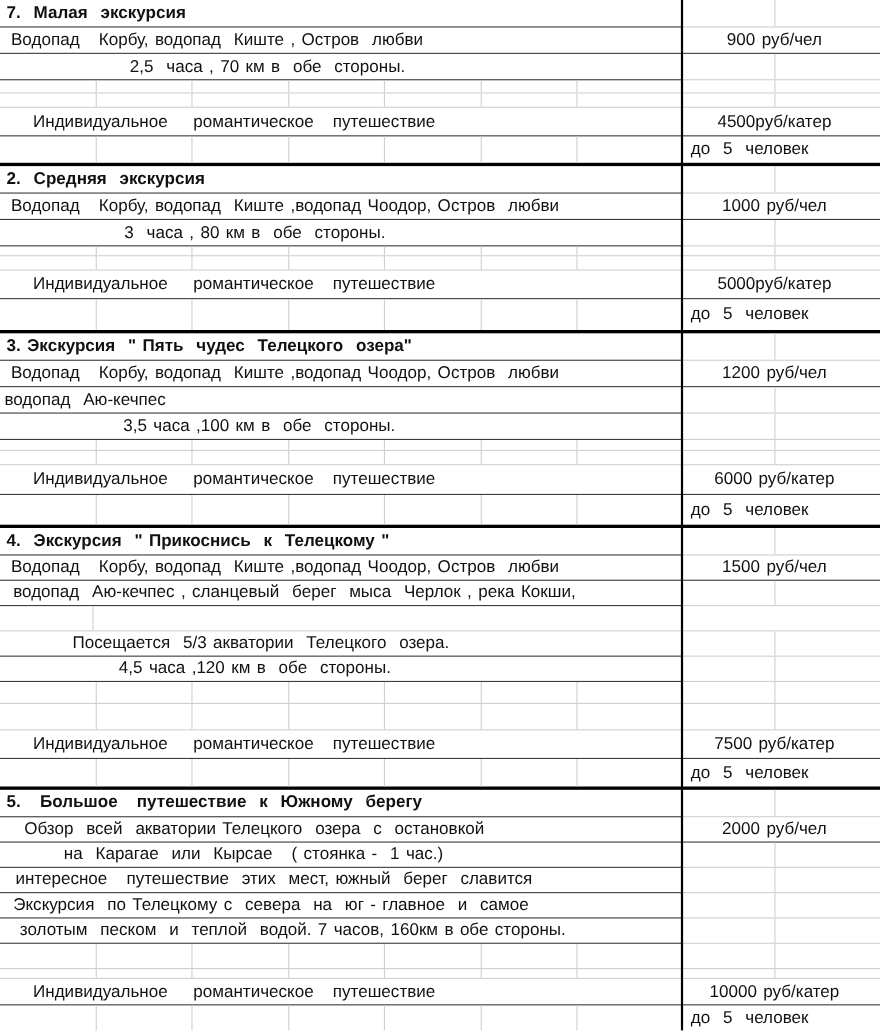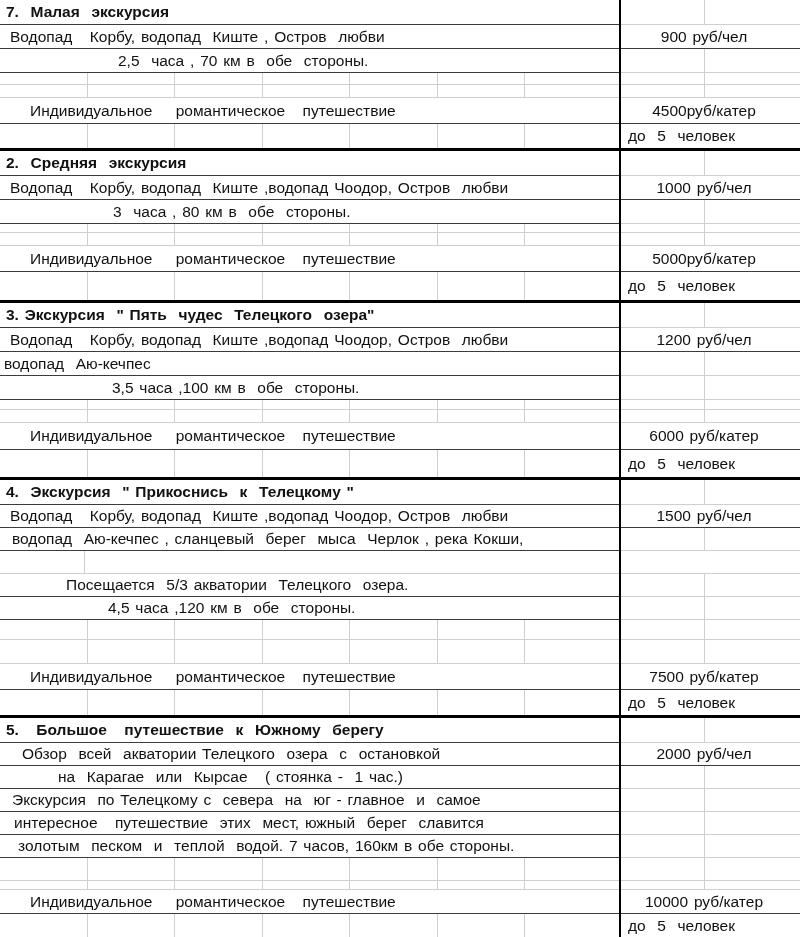--- a/index.html
+++ b/index.html
@@ -375,36 +375,36 @@
     </div>
     <div class="row" style="height:23px">
       <div class="L bd" style="padding-left:58px">
           <span class="tx">на  Карагае  или  Кырсае   ( стоянка -  1 час.)</span>
         </div>
       <div class="R bl gR">
           <i></i>
         </div>
     </div>
     <div class="row" style="height:23px">
+      <div class="L bd" style="padding-left:14px">
+          <span class="tx">интересное   путешествие  этих  мест, южный  берег  славится</span>
+        </div>
+      <div class="R bl gR">
+          <i></i>
+        </div>
+    </div>
+    <div class="row" style="height:23px">
       <div class="L bd" style="padding-left:12px">
           <span class="tx">Экскурсия  по Телецкому с  севера  на  юг - главное  и  самое</span>
         </div>
       <div class="R bl gR">
           <i></i>
         </div>
     </div>
     <div class="row" style="height:23px">
-      <div class="L bd" style="padding-left:14px">
-          <span class="tx">интересное   путешествие  этих  мест, южный  берег  славится</span>
-        </div>
-      <div class="R bl gR">
-          <i></i>
-        </div>
-    </div>
-    <div class="row" style="height:23px">
       <div class="L bd" style="padding-left:18px">
           <span class="tx">золотым  песком  и  теплой  водой. 7 часов, 160км в обе стороны.</span>
         </div>
       <div class="R bl gR">
           <i></i>
         </div>
     </div>
     <div class="row" style="height:23px">
       <div class="L bl gL">
           <i></i>

